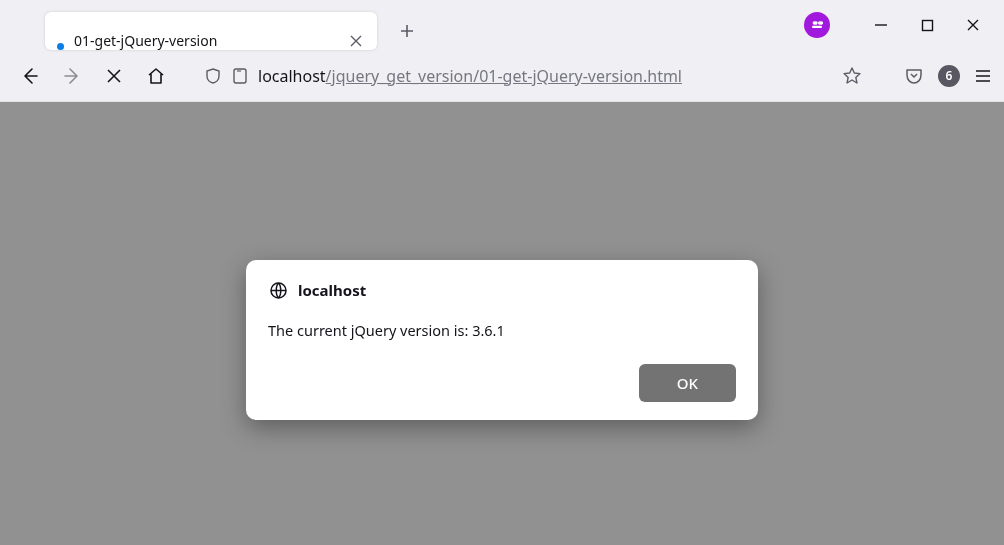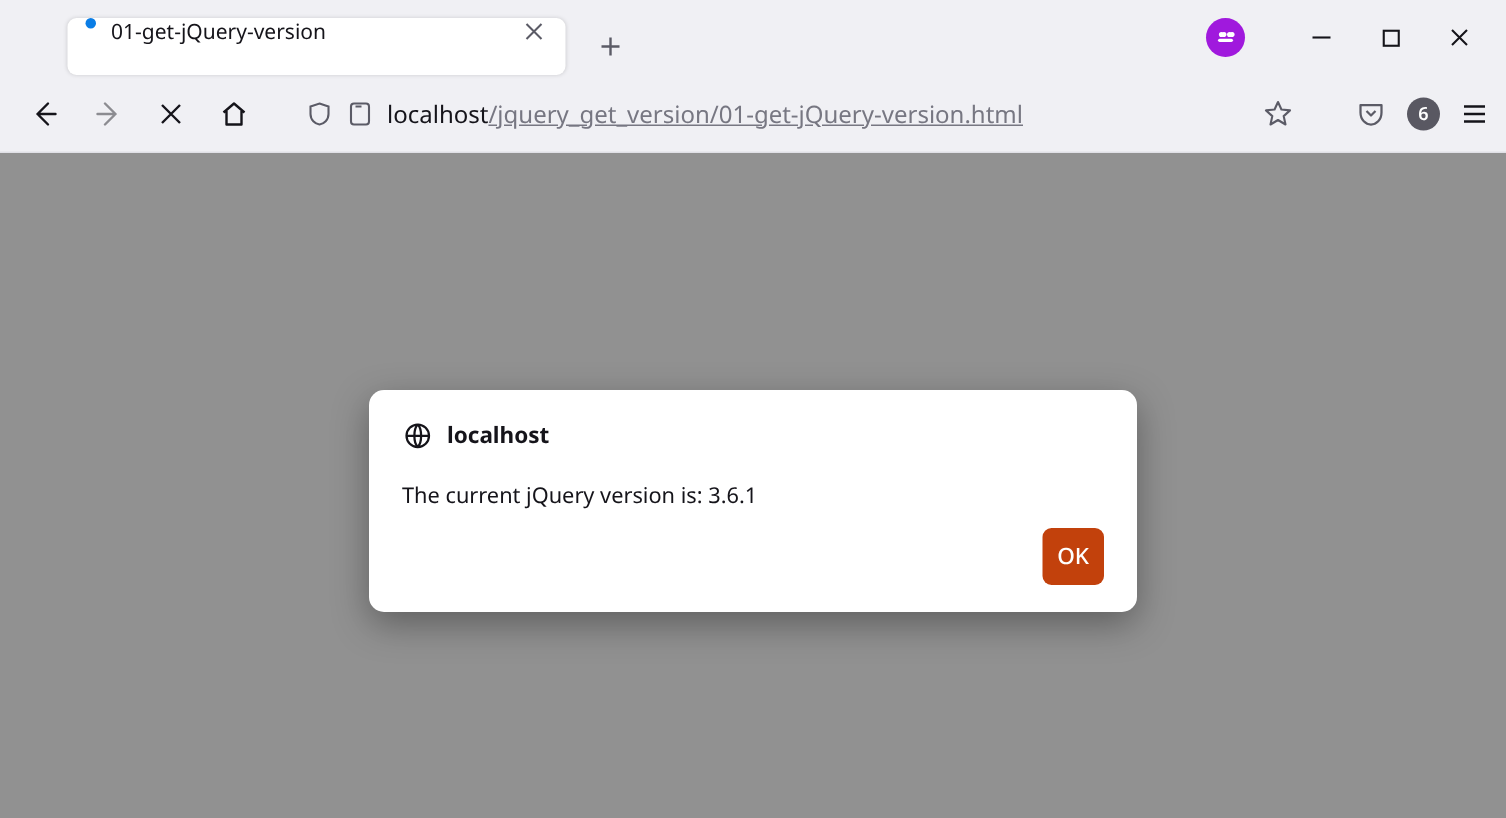--- a/index.html
+++ b/index.html
@@ -1,20 +1,20 @@
 <!DOCTYPE html>
 <html><head>
   <meta charset="utf-8">
   <style>
     * { margin: 0; padding: 0; box-sizing: border-box; font-family: system-ui, -apple-system, "Segoe UI", Roboto, sans-serif; }
     body { width: 1004px; height: 545px; background: #919191; overflow: hidden; position: relative; }
 
     
     .titlebar { height: 50px; background: #f0f0f4; display: flex; align-items: flex-end; position: relative; }
-    .tab { margin-left: 45px; margin-bottom: 0; height: 38px; width: 332px; background: #fff; border-radius: 6px; display: flex; align-items: flex-start; padding: 0 12px; gap: 10px; box-shadow: 0 0 3px rgba(0,0,0,0.15); }
+    .tab { margin-left: 45px; margin-bottom: 0; height: 38px; width: 332px; background: #fff; border-radius: 6px; display: flex; align-items: flex-end; padding: 0 12px; gap: 10px; box-shadow: 0 0 3px rgba(0,0,0,0.15); }
     .tab-dot { width: 7px; height: 7px; border-radius: 50%; background: #0a7de6; flex-shrink: 0; }
     .tab-title { flex: 1; font-size: 14px; color: #15141a; white-space: nowrap; overflow: hidden; }
     .tab-close { width: 18px; height: 18px; display: flex; align-items: center; justify-content: center; color: #5b5b66; cursor: pointer; }
     .newtab { width: 32px; height: 32px; margin-left: 14px; margin-bottom: 3px; display: flex; align-items: center; justify-content: center; color: #5b5b66; cursor: pointer; }
     .window-controls { position: absolute; right: 0; top: 0; height: 50px; display: flex; align-items: center; gap: 28px; padding-right: 22px; }
     .profile-badge { width: 26px; height: 26px; border-radius: 50%; background: #a019dd; display: flex; align-items: center; justify-content: center; margin-right: 14px; }
     .wc { width: 18px; height: 18px; display: flex; align-items: center; justify-content: center; color: #15141a; cursor: pointer; }
 
     
     .toolbar { height: 52px; background: #f0f0f4; display: flex; align-items: center; padding: 0 12px; gap: 6px; border-bottom: 1px solid #e0e0e6; }
@@ -29,23 +29,23 @@
     .count-badge { width: 22px; height: 22px; border-radius: 50%; background: #595862; color: #fff; font-size: 12px; display: flex; align-items: center; justify-content: center; font-weight: 600; }
 
     
     .content { position: absolute; top: 102px; left: 0; right: 0; bottom: 0; background: #919191; }
 
     
     .dialog { position: absolute; top: 260px; left: 50%; transform: translateX(-50%); width: 512px; background: #fff; border-radius: 10px; box-shadow: 0 8px 24px rgba(0,0,0,0.35); padding: 20px 22px 18px; }
     .dialog-header { display: flex; align-items: center; gap: 10px; margin-bottom: 20px; }
     .dialog-origin-icon { width: 20px; height: 20px; display: flex; align-items: center; justify-content: center; }
     .dialog-origin { font-size: 15px; font-weight: 700; color: #15141a; }
-    .dialog-message { font-size: 14.5px; color: #15141a; margin-bottom: 12px; }
+    .dialog-message { font-size: 14.5px; color: #15141a; margin-bottom: 24px; }
     .dialog-actions { display: flex; justify-content: flex-end; }
-    .ok-btn { background: #c2410c; color: #fff; font-size: 15px; font-weight: 500; border: none; border-radius: 6px; padding: 9px 10px; cursor: pointer; }
+    .ok-btn { background: #737373; color: #fff; font-size: 15px; font-weight: 500; border: none; border-radius: 6px; padding: 9px 38px; cursor: pointer; }
 
     svg { display: block; }
   </style>
 </head>
 <body>
 
 <div class="titlebar">
   <div class="tab">
     <span class="tab-dot"></span>
     <span class="tab-title">01-get-jQuery-version</span>

